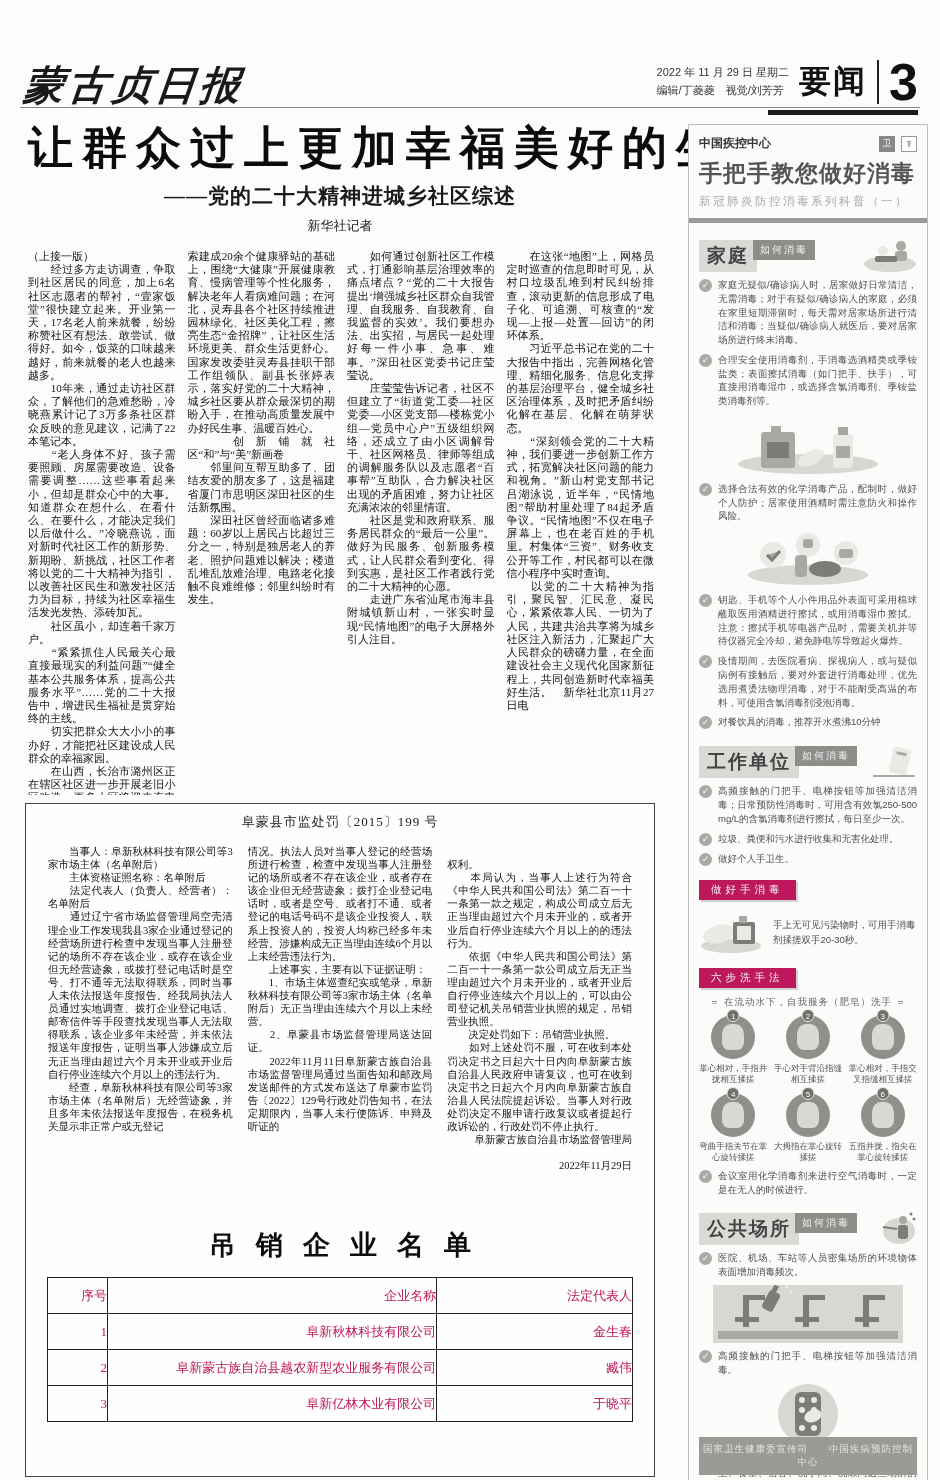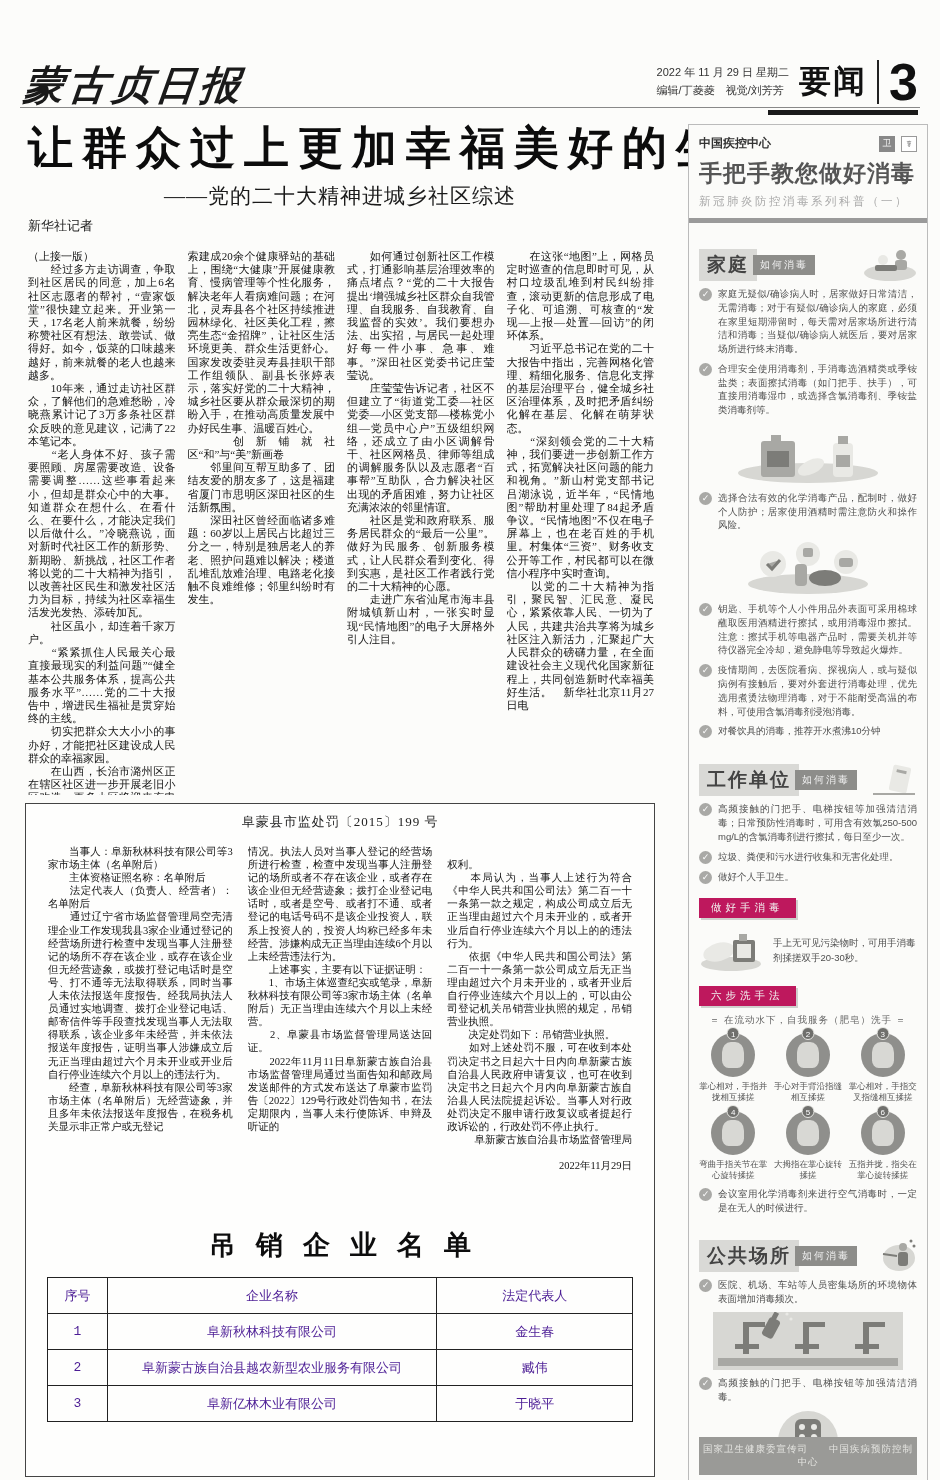--- a/index.html
+++ b/index.html
@@ -18,61 +18,61 @@
   .vert-div { width:2px; height:44px; background:#222; }
   .page-number { font-size:52px; font-weight:900; color:#111; line-height:1; }
   .header-rule { position:absolute; left:20px; right:20px; top:107px; border-top:1.5px solid #888; }
   .header-rule-dark { position:absolute; right:22px; top:110px; width:150px; height:5px; background:#1a1a1a; }
 
   
   .headline { position:absolute; left:28px; top:118px; width:624px; text-align:center;
     font-size:45px; font-weight:900; letter-spacing:9px; color:#0c0c0c;
     font-family:"Liberation Sans",sans-serif; white-space:nowrap; }
   .subhead { position:absolute; left:28px; top:182px; width:624px; text-align:center;
-    font-size:21px; font-weight:normal; color:#1a1a1a; letter-spacing:1px;
+    font-size:21px; font-weight:bold; color:#1a1a1a; letter-spacing:1px;
     font-family:"Liberation Serif",serif; }
-  .byline { position:absolute; left:28px; top:217px; width:624px; text-align:left;
+  .byline { position:absolute; left:28px; top:217px; width:624px; text-align:center;
     font-size:13px; color:#222; }
   .article-cols { position:absolute; left:28px; top:250px; width:626px; height:545px;
     display:flex; gap:12px; }
   .acol { flex:1 1 0; font-family:"Liberation Serif",serif; font-size:11px; line-height:13.2px;
     text-align:justify; white-space:pre-line; overflow:hidden; color:#141414; }
 
   
   .notice-box { position:absolute; left:25px; top:803px; width:630px; height:674px;
     border:1.5px solid #444; background:#fefefd; }
   .notice-title { margin-top:20px; text-align:center; font-family:"Liberation Serif",serif;
     font-weight:bold; font-size:26px; letter-spacing:1px; color:#0d0d0d; }
   .notice-doc { margin-top:9px; text-align:center; font-family:"Liberation Serif",serif;
     font-size:13px; color:#222; letter-spacing:1px; }
   .notice-cols { display:flex; gap:15px; padding:0 22px; margin-top:14px; height:368px; }
   .ncol { flex:1 1 0; font-family:"Liberation Serif",serif; font-size:10.5px; line-height:13.1px;
     text-align:justify; white-space:pre-line; overflow:hidden; color:#141414; }
   .sig-line { text-align:right; white-space:normal; }
   .revoke-title { margin-top:14px; text-align:center; font-family:"Liberation Serif",serif;
     font-weight:bold; font-size:27px; letter-spacing:20px; padding-left:20px; color:#0d0d0d; }
   table.revoke { margin:14px auto 0; width:586px; border-collapse:collapse; }
-  table.revoke th, table.revoke td { border:1.5px solid #222; height:36px; text-align:center;
-    font-family:Liberation Mono, monospace; font-size:13px; font-weight:normal; color:#4c1d95; }
+  table.revoke th, table.revoke td { border:1.5px solid #222; height:36px; text-align:right;
+    font-family:Liberation Serif, serif; font-size:13px; font-weight:normal; color:#be185d; }
   .cw-no { width:60px; } .cw-name { width:330px; } .cw-rep { width:196px; }
 
   
   .poster { position:absolute; left:688px; top:124px; width:240px; height:1360px;
     border:1px solid #bbb; background:#fbfbf9; overflow:hidden; padding:10px 10px 0 10px; }
   .p-src-row { display:flex; align-items:center; justify-content:space-between; }
   .p-src { font-size:12px; font-weight:bold; color:#333; }
   .p-logos { display:flex; gap:6px; align-items:center; }
   .p-logo { width:16px; height:16px; background:#888; color:#eee; font-size:9px;
     display:flex; align-items:center; justify-content:center; }
   .p-logo.outline { background:#fff; border:1px solid #999; color:#777; }
   .p-title { margin-top:6px; font-size:23px; font-weight:900; color:#555; letter-spacing:1px; }
   .p-subtitle { margin-top:5px; font-size:11.5px; color:#aaa; letter-spacing:2.5px; }
   .p-divider { height:5px; background:#9a9a9a; margin:9px -10px 8px -10px; }
 
-  .sb-banner { display:flex; align-items:center; margin:26px 0 6px 0; position:relative; }
+  .sb-banner { display:flex; align-items:flex-start; margin:17px 0 6px 0; position:relative; }
   .sb-banner .big { background:#d9d9d6; color:#444; font-weight:bold; font-size:19px;
     padding:3px 8px; letter-spacing:2px; }
   .sb-banner .small { background:#8d8d8a; color:#efefef; font-size:10px; padding:3px 7px;
     letter-spacing:2px; margin-left:-4px; }
   .sb-banner .illus { position:absolute; right:0; bottom:-4px; }
 
   .bullet { display:flex; gap:6px; margin:6px 0; }
   .check-icon { flex:none; width:13px; height:13px; border-radius:50%; background:#a9a9a6;
     color:#fff; font-size:9px; line-height:13px; text-align:center; margin-top:1px; }
   .bullet .btxt { font-size:9.5px; line-height:1.45; color:#4e4e4e; text-align:justify; }

